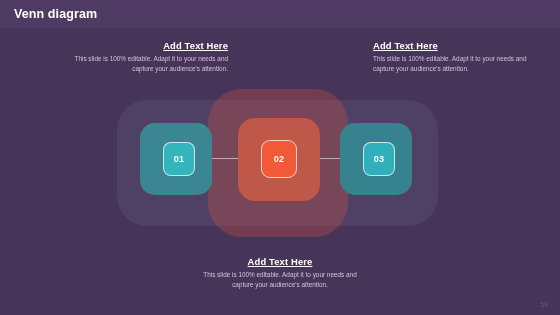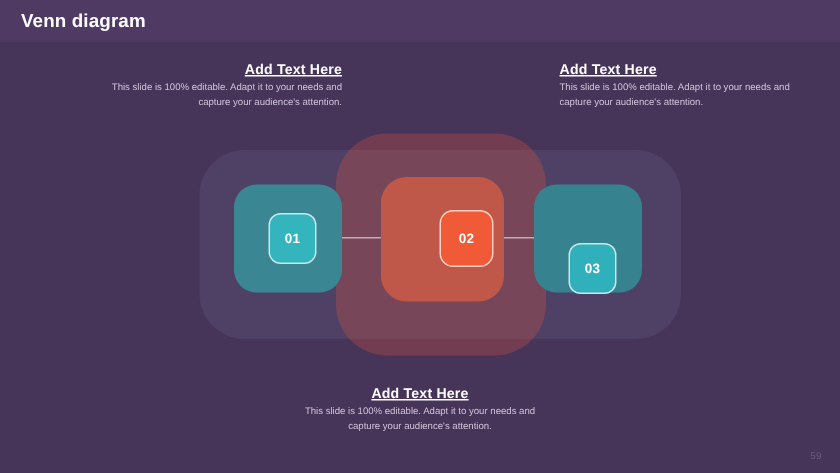--- a/index.html
+++ b/index.html
@@ -74,21 +74,21 @@
   }
   #text-block-bottom {
     left: 200px;
     top: 256px;
     text-align: center;
   }
 
   
   #venn-stage {
     position: absolute;
-    left: 16px;
+    left: 0;
     top: 0;
     width: 520px;
     height: 315px;
   }
 
   
   #venn-outer-band {
     position: absolute;
     left: 117px;
     top: 100px;
@@ -175,30 +175,28 @@
     border-radius: 8px;
     background: #34b4bd;
   }
   #venn-badge-2 {
     left: 261px;
     top: 140px;
     width: 34px;
     height: 36px;
     border-radius: 9px;
     background: #f05a36;
-    margin-left: 16px;
   }
   #venn-badge-3 {
     left: 363px;
     top: 142px;
     width: 30px;
     height: 32px;
     border-radius: 8px;
     background: #2fb0bb;
-    margin-top: 20px;
   }
 
   
   #page-number {
     position: absolute;
     right: 12px;
     bottom: 7px;
     font-size: 6.5px;
     color: #6b5a7d;
     letter-spacing: 0.3px;

